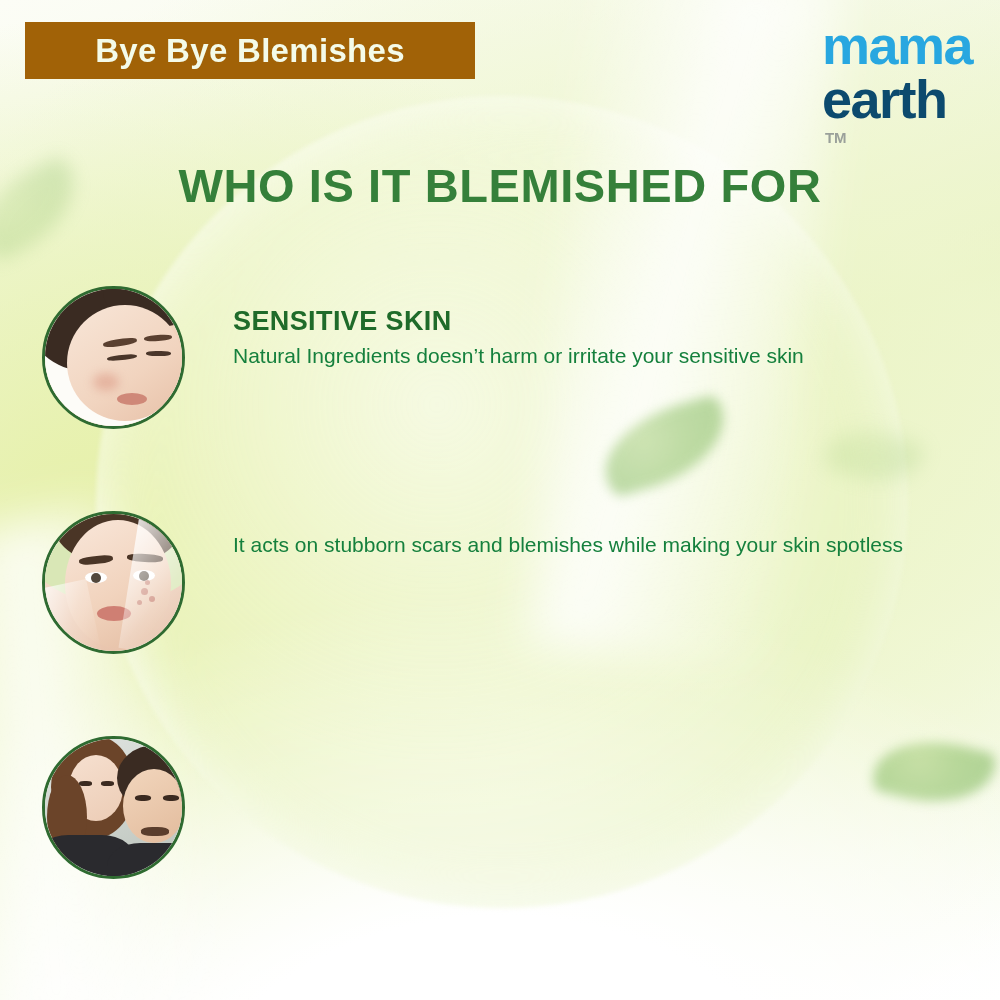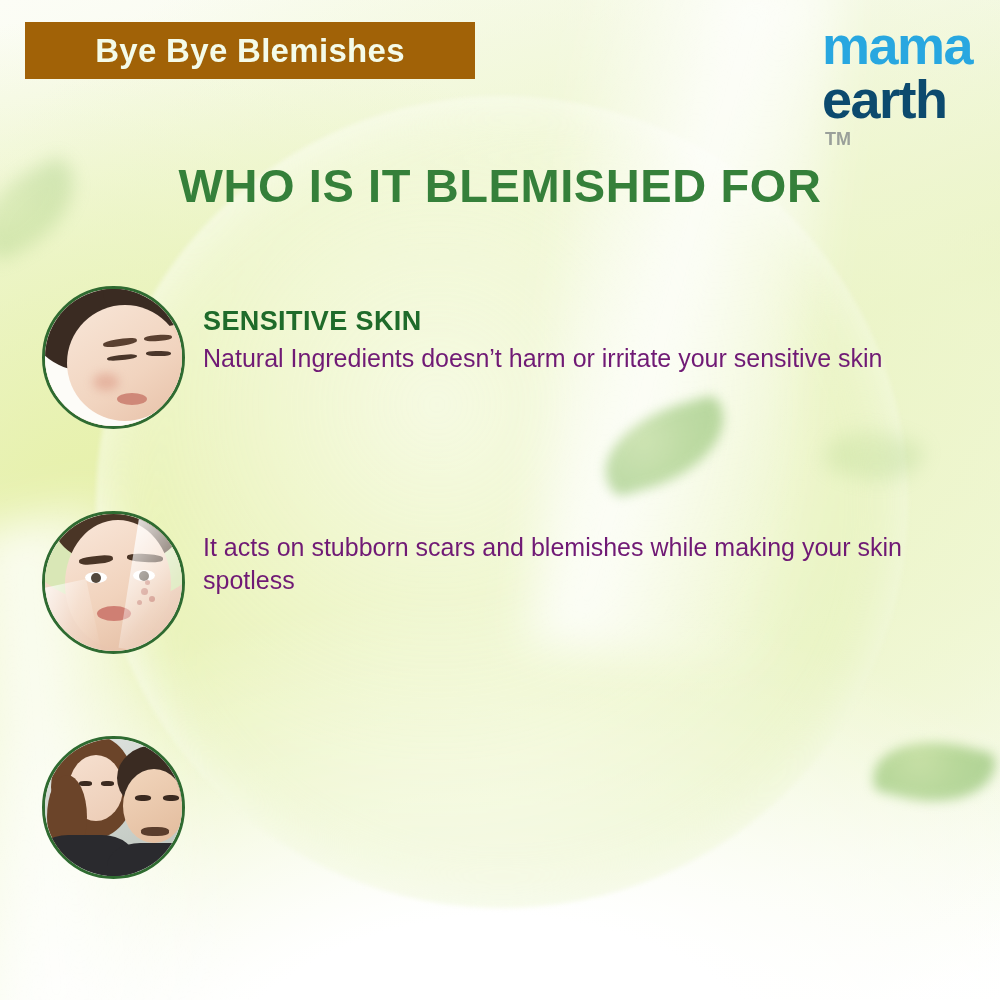--- a/index.html
+++ b/index.html
@@ -101,21 +101,21 @@
   }
   .logo-word {
     font-size: 54px;
     font-weight: 700;
     letter-spacing: -1.5px;
   }
   .logo-mama { color: #28a7e0; }
   .logo-earth { color: #0c4a6e; }
   .logo-tm {
     color: #9aa09a;
-    font-size: 18px;
+    font-size: 15px;
     font-weight: 700;
     margin-left: 3px;
     margin-top: 4px;
   }
 
   
   .page-heading {
     position: absolute;
     left: 0;
     right: 0;
@@ -148,34 +148,34 @@
     margin-left: 42px;
     margin-top: 8px;
     border-radius: 50%;
     border: 3px solid #2f6b31;
     overflow: hidden;
     background: #f4f7ea;
   }
   .thumb-art { position: absolute; inset: 0; }
 
   .feature-text {
-    margin-left: 18px;
+    margin-left: 48px;
     margin-top: 28px;
     max-width: 740px;
   }
   .feature-title {
     color: #1f6b2a;
     font-size: 27px;
     font-weight: 700;
     letter-spacing: 0.4px;
     margin-bottom: 5px;
   }
   .feature-desc {
-    color: #701a75;
-    font-size: 25px;
+    color: #15803d;
+    font-size: 21px;
     font-weight: 400;
     line-height: 1.3;
   }
 
   
   .skin-a { background: linear-gradient(150deg, #f6e2d2 0%, #f3d6c2 40%, #ecc7ad 100%); }
   .skin-b { background: linear-gradient(150deg, #f7e4d6 0%, #f0d2bd 45%, #e4bda4 100%); }
   .dark-bg { background: linear-gradient(160deg, #dfe3df 0%, #cfd5cf 50%, #b9c0b9 100%); }
 
   .blob { position: absolute; border-radius: 50%; }

